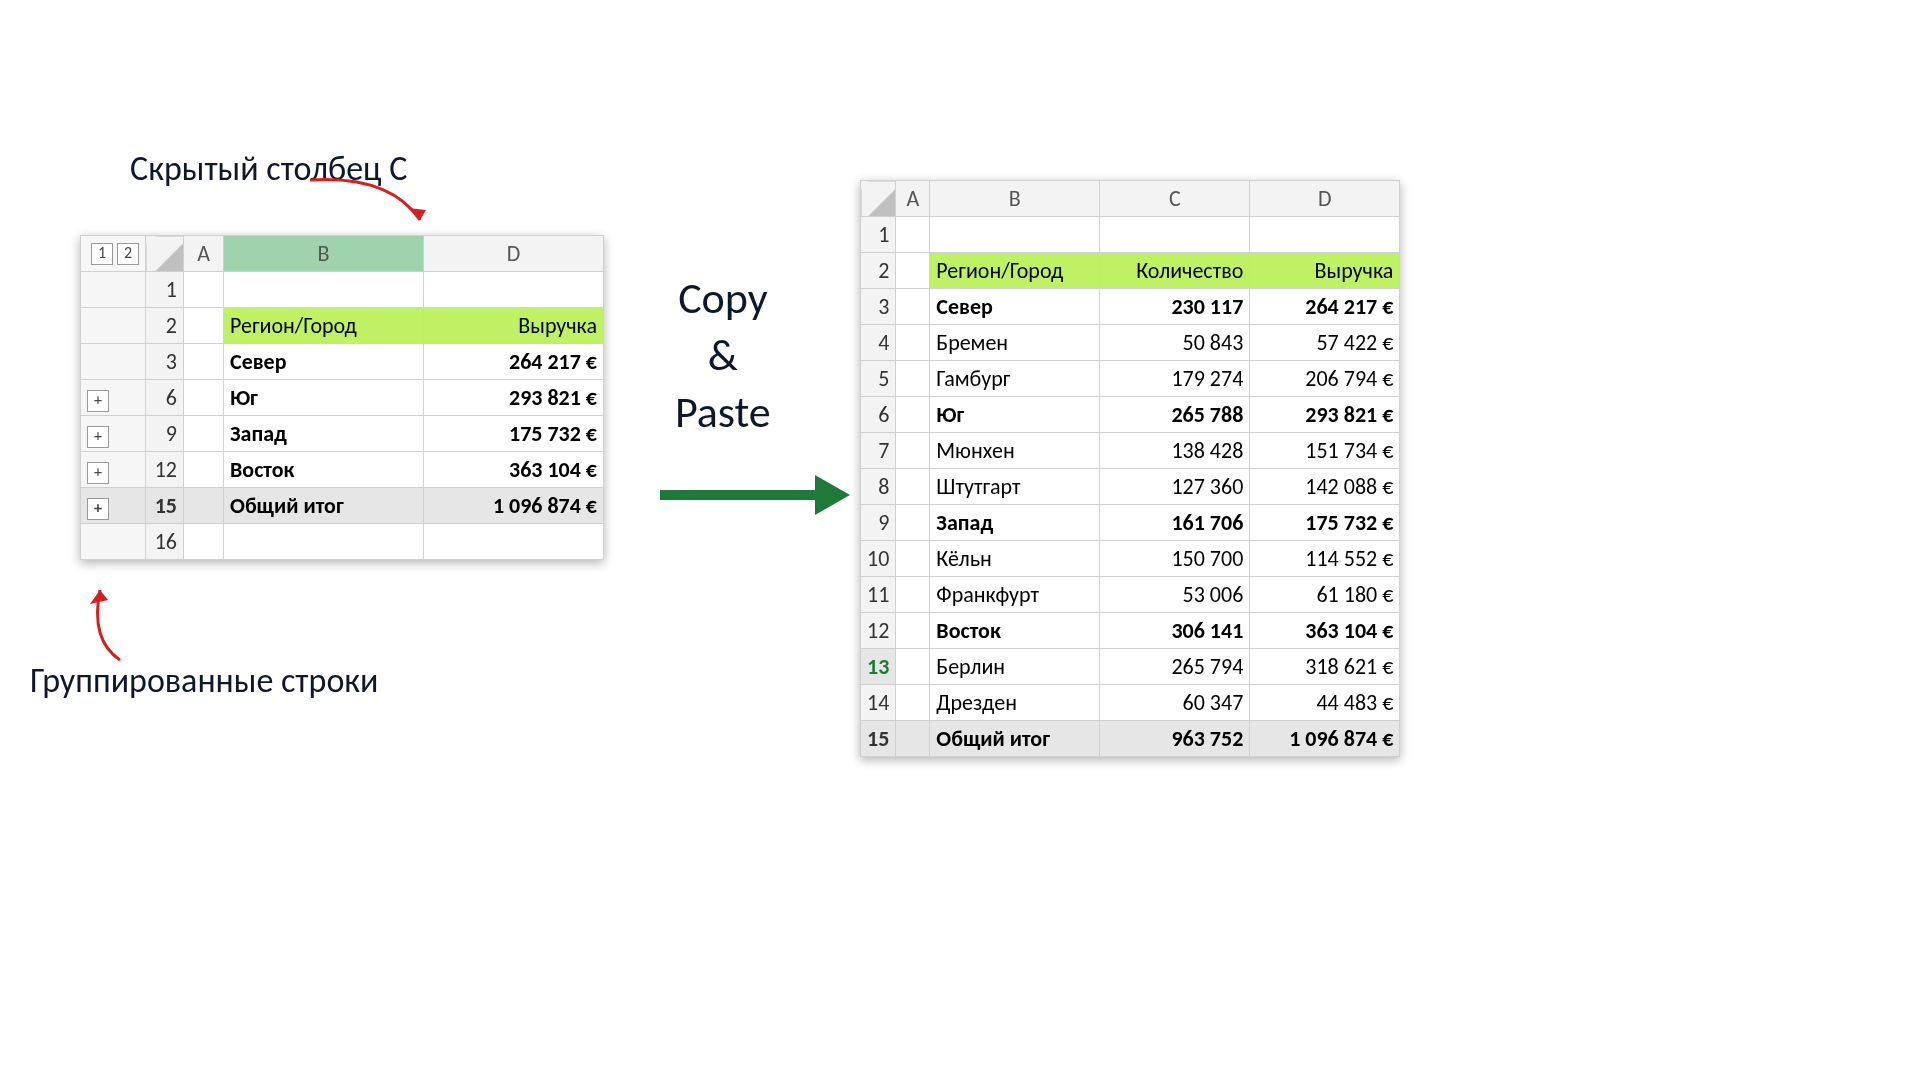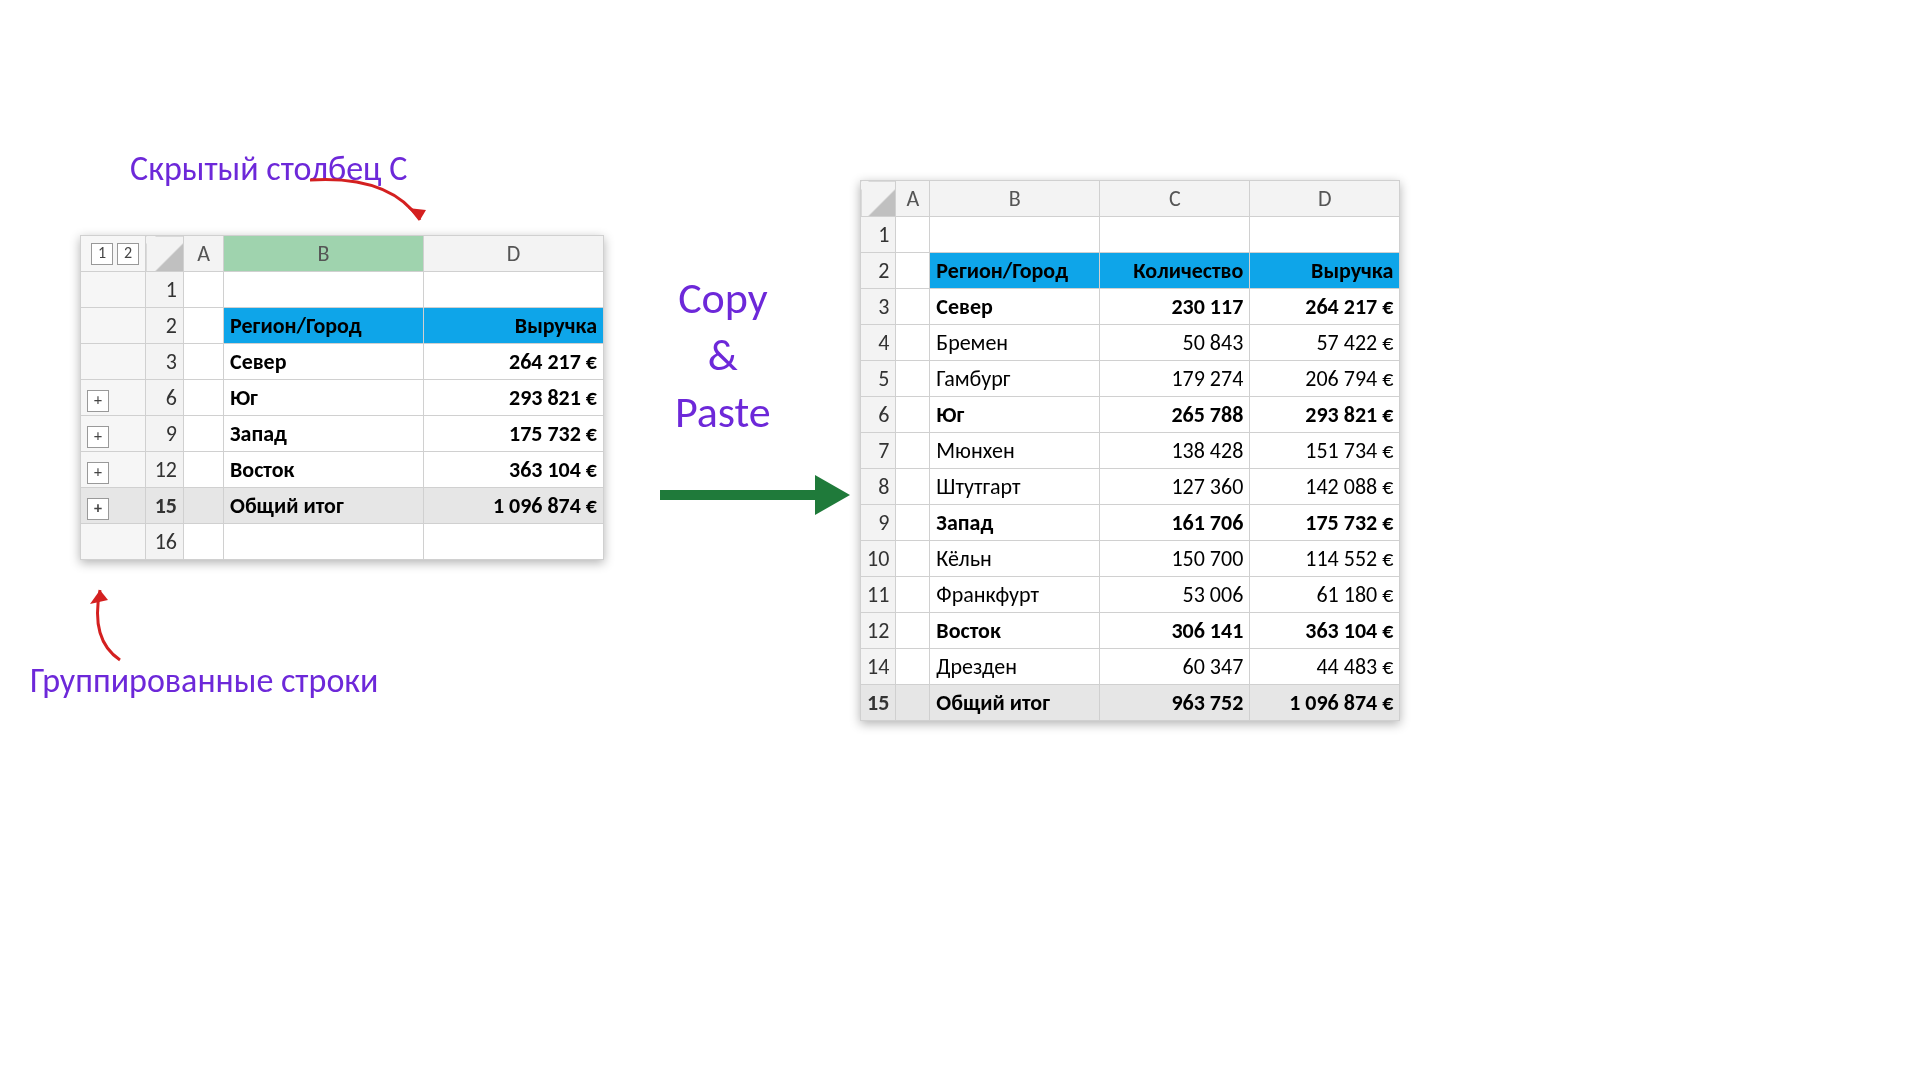--- a/index.html
+++ b/index.html
@@ -7,21 +7,21 @@
     margin: 0;
     width: 1920px;
     height: 1080px;
     background: #fff;
     font-family: Calibri, "Segoe UI", Arial, sans-serif;
     position: relative;
     overflow: hidden;
   }
   .annotation {
     position: absolute;
-    color: #6d28d9;
+    color: #0f172a;
     font-size: 34px;
   }
   #ann-hidden { left: 130px; top: 148px; }
   #ann-grouped { left: 30px; top: 660px; }
   #ann-copypaste { left: 675px; top: 270px; font-size: 44px; text-align:center; line-height:1.3; }
 
   
   .arrow-svg { position:absolute; pointer-events:none; }
 
   
@@ -56,21 +56,21 @@
     border:1px solid #999;
     background:#fff;
     font-size:16px;
     line-height:18px;
     text-align:center;
     color:#444;
     cursor:pointer;
   }
   .lvl-btns { display:flex; gap:4px; padding-left:4px; }
   .cell { background:#fff; }
-  .thead-green { background:#0ea5e9; font-weight:bold; }
+  .thead-green { background:#bef264; font-weight:normal; }
   .bold { font-weight:bold; }
   .right { text-align:right;margin-top:20px; }
   .total-row td { background:#e6e6e6; font-weight:bold; }
   .sel-col { background:#9fd3ae !important; }
 
   
   #right-panel {
     position:absolute;
     left: 860px;
     top: 180px;
@@ -276,20 +276,27 @@
           <td class="cell right">61 180 €</td>
         </tr>
         <tr>
           <td class="rowhdr" style="height: 30px;">12</td>
           <td class="cell"></td>
           <td class="cell bold">Восток</td>
           <td class="cell right bold">306 141</td>
           <td class="cell right bold">363 104 €</td>
         </tr>
         <tr>
+          <td class="rowhdr green-sel" style="height: 30px;">13</td>
+          <td class="cell"></td>
+          <td class="cell indent">Берлин</td>
+          <td class="cell right">265 794</td>
+          <td class="cell right">318 621 €</td>
+        </tr>
+        <tr>
           <td class="rowhdr" style="height: 30px;">14</td>
           <td class="cell"></td>
           <td class="cell indent">Дрезден</td>
           <td class="cell right">60 347</td>
           <td class="cell right">44 483 €</td>
         </tr>
         <tr class="total-row">
           <td class="rowhdr" style="height: 30px;">15</td>
           <td class="cell"></td>
           <td class="cell bold">Общий итог</td>

